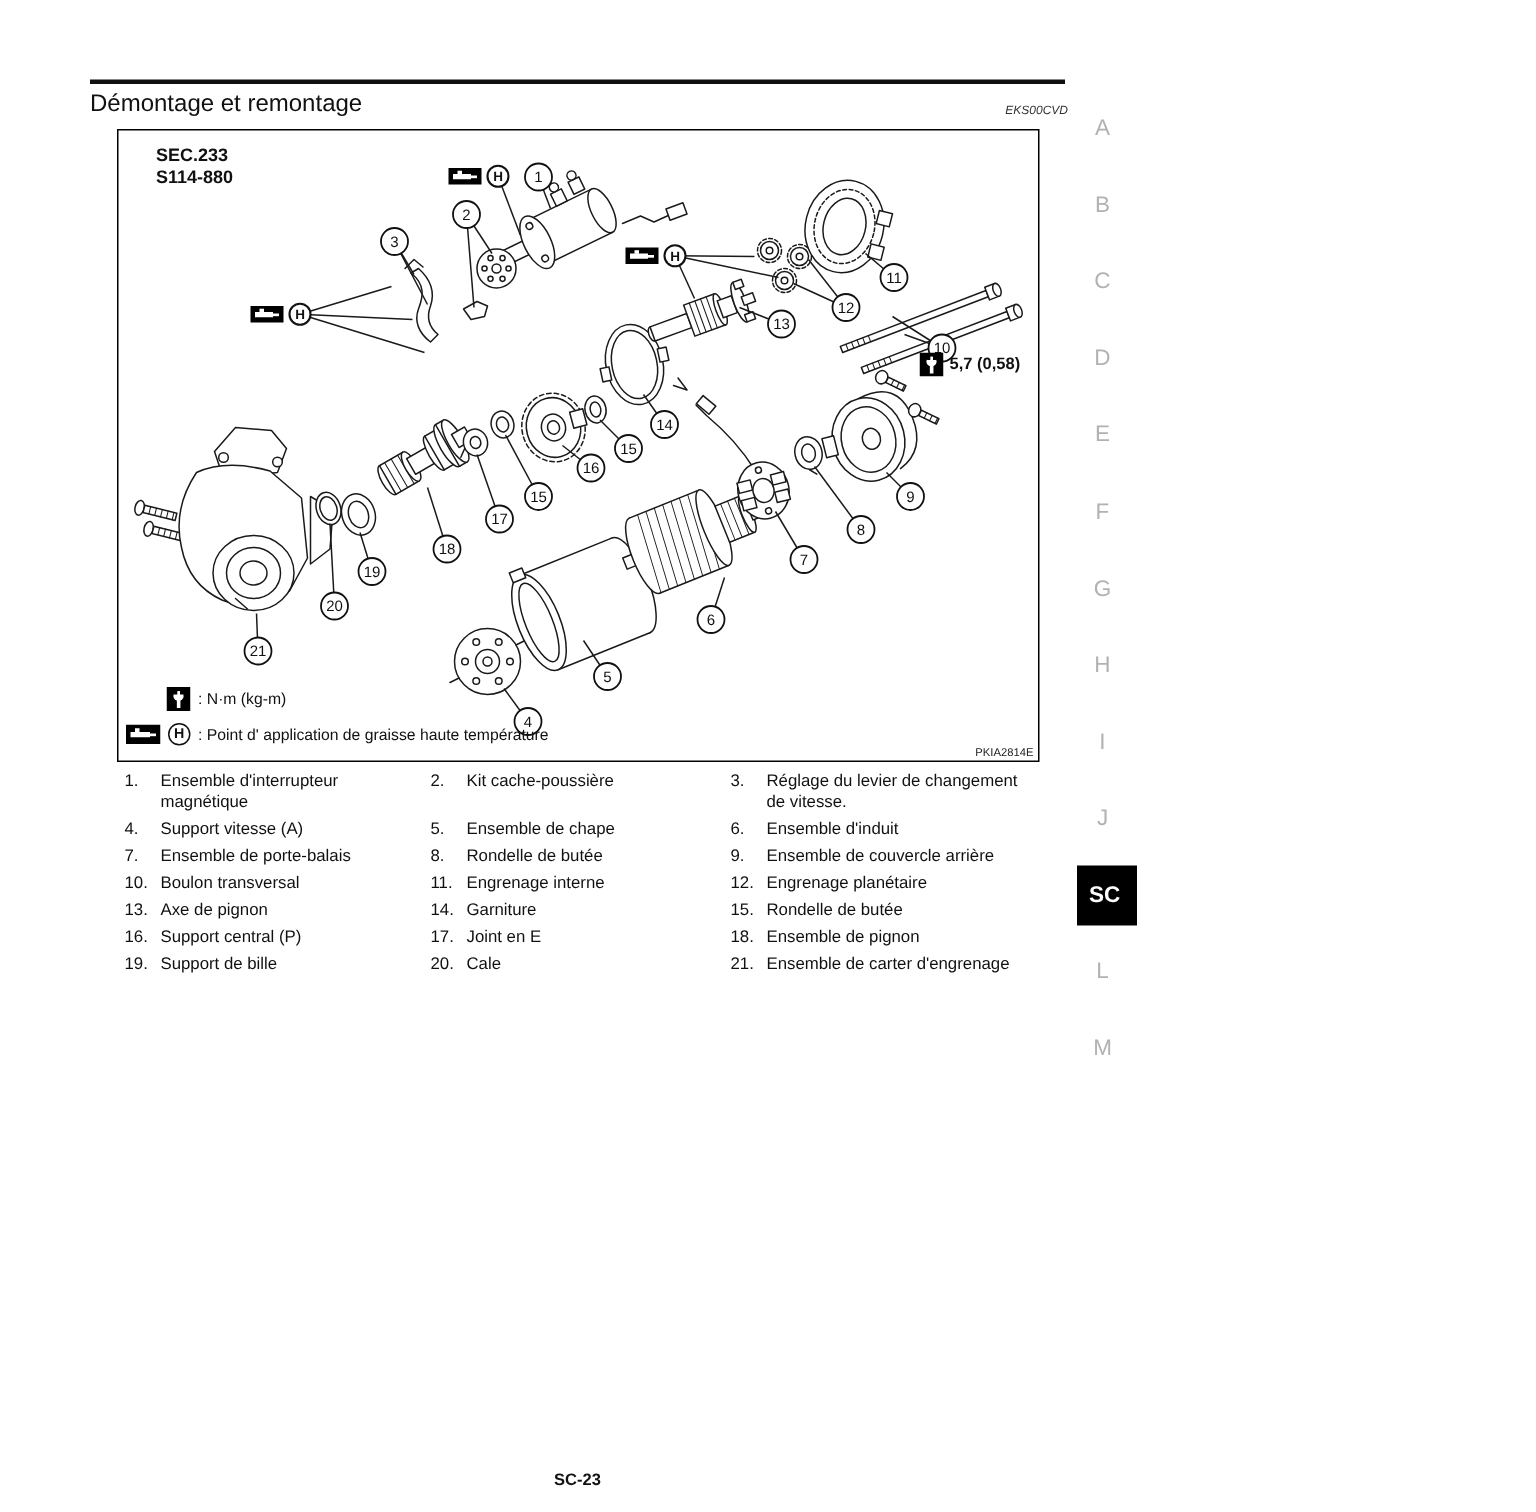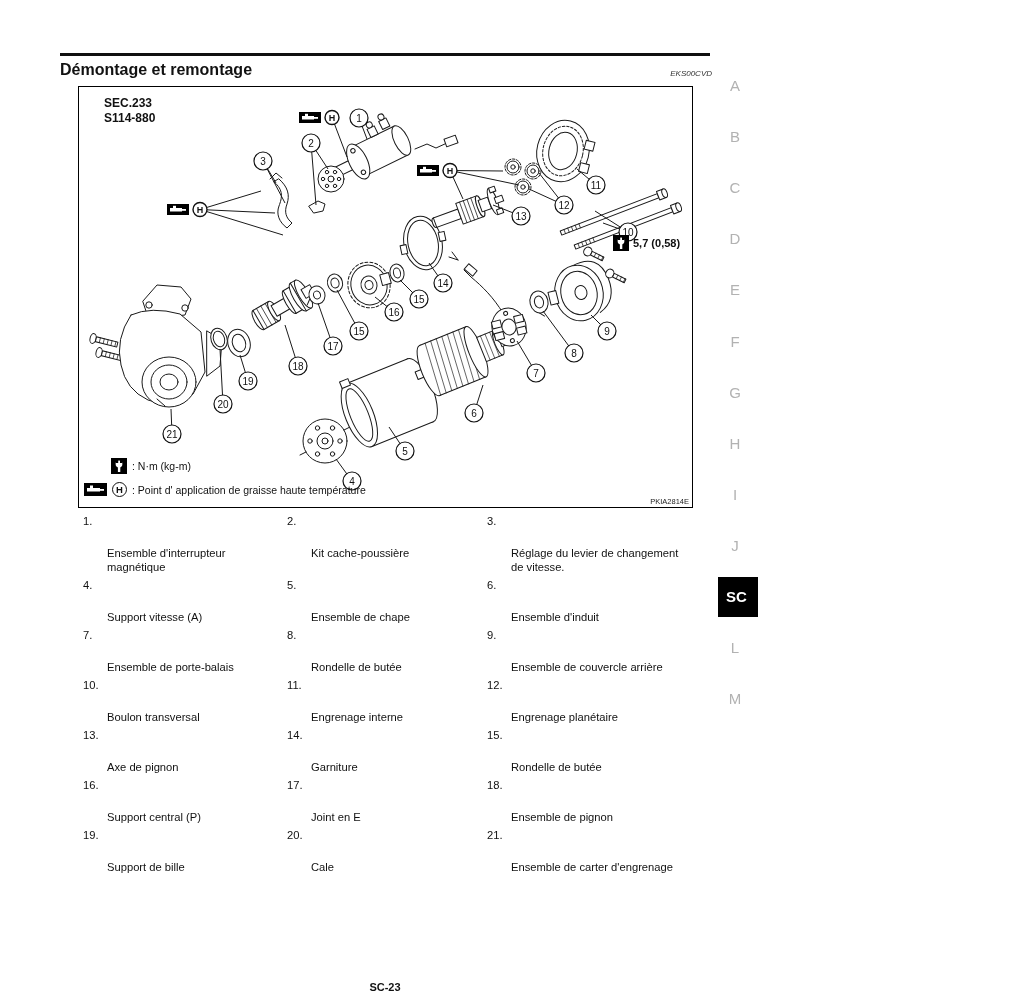--- a/index.html
+++ b/index.html
@@ -3,21 +3,21 @@
 <meta charset="utf-8">
 <style>
   * { margin:0; padding:0; box-sizing:border-box; }
   html,body { background:#fff; }
   body { font-family:"Liberation Sans", sans-serif; color:#111; }
   .page { position:relative; width:1024px; height:1008px; background:#fff; overflow:hidden; }
 
   .doc-title { position:absolute; left:60px; top:17px; width:650px; text-align:center;
                font-size:16px; font-weight:bold; letter-spacing:.3px; }
   .title-rule { position:absolute; left:60px; top:53px; width:650px; height:3px; background:#101010; }
-  .section-title { position:absolute; left:60px; top:61px; font-size:16px; font-weight:bold; }
+  .section-title { position:absolute; left:60px; top:61px; font-size:16px; font-weight:normal; }
   .section-code { position:absolute; left:60px; top:69px; width:652px; text-align:right;
                   font-size:8px; font-style:italic; color:#333; }
 
   .figure-box { position:absolute; left:78px; top:86px; width:615px; height:422px;
                 border:1px solid #000; background:#fff; }
   .fig-labels { position:absolute; left:9px; top:9px; font-size:12px; font-weight:bold; line-height:15px;margin-left:16px; }
   .diagram-svg { position:absolute; left:0; top:0; }
 
   .torque-label { position:absolute; left:534px; top:148px; display:flex; align-items:center; gap:4px;justify-content:flex-end; }
   .torque-label .val { font-size:11px; font-weight:bold; }
@@ -27,21 +27,21 @@
   .legend-row.r1 { left:32px; top:371px; }
   .legend-row.r2 { left:5px;  top:395px; }
   .h-circle { width:15px; height:15px; border:1.5px solid #111; border-radius:50%;
               font-size:9.5px; font-weight:bold; display:flex; align-items:center; justify-content:center; }
   .fig-code { position:absolute; right:3px; bottom:1px; font-size:7.5px; color:#222; }
 
   .parts-grid { position:absolute; left:78px; top:514px; width:615px; padding-left:5px;
                 display:grid; grid-template-columns:24px 180px 24px 176px 24px 180px;
                 row-gap:4px; font-size:11.2px; line-height:14px; }
   .pnum { padding-right:2px; }
-  .plabel { padding-right:10px;margin-top:32px; }
+  .plabel { padding-right:10px; }
 
   .side-index { position:absolute; left:710px; top:0; width:58px; height:1008px; }
   .side-letter { position:absolute; left:0; width:50px; text-align:center;
                  font-size:15px; color:#b2b2b2; }
   .side-tab { position:absolute; left:8px; width:40px; height:40px; background:#000;
               color:#fff; font-size:15px; font-weight:bold; line-height:40px; padding-left:8px; }
 
   .footer-page { position:absolute; left:60px; top:981px; width:650px; text-align:center;
                  font-size:11px; font-weight:bold; }
 </style>

